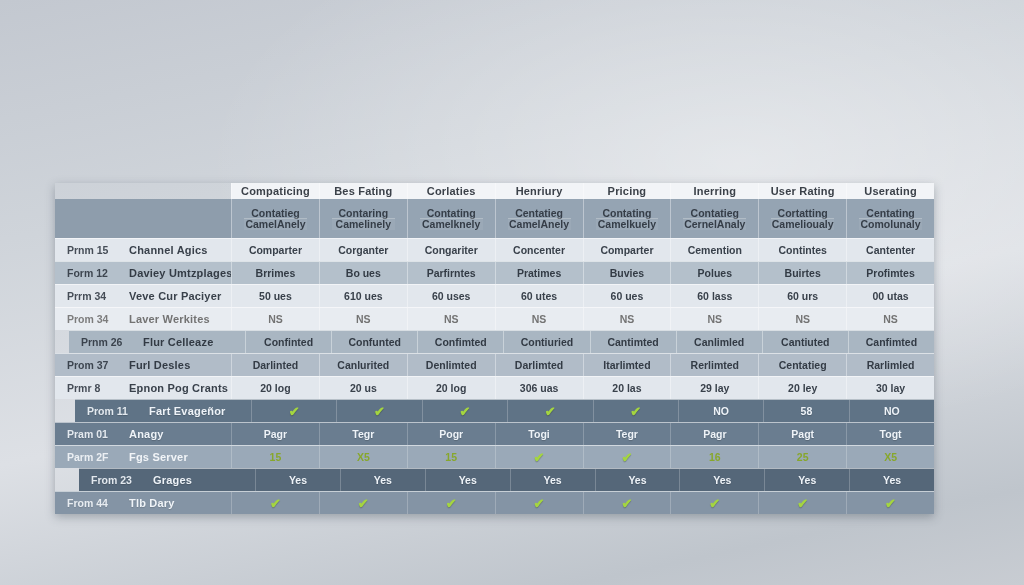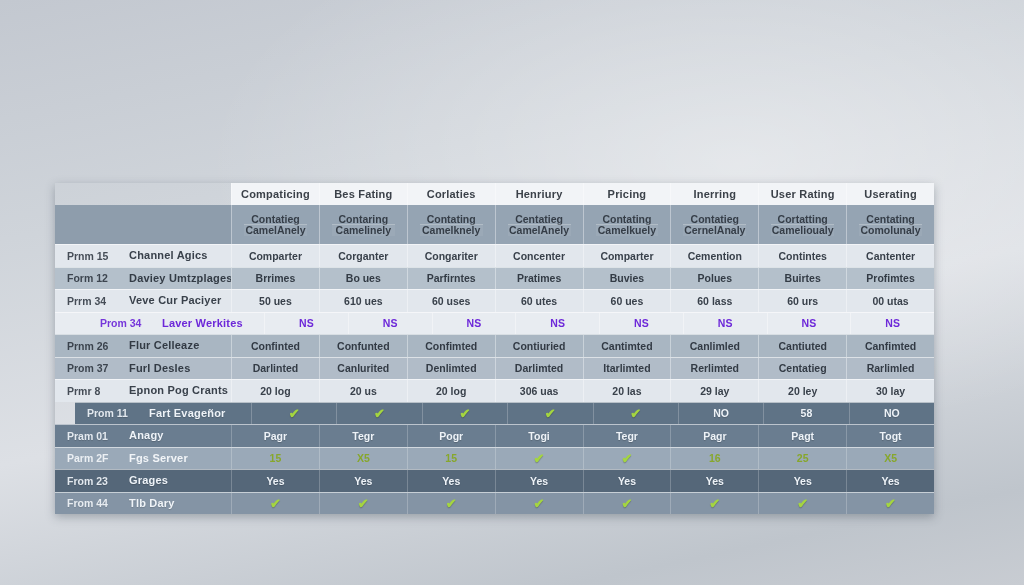--- a/index.html
+++ b/index.html
@@ -9,21 +9,21 @@
     background:
       radial-gradient(ellipse 820px 420px at 72% 28%, rgba(255,255,255,0.40), rgba(255,255,255,0) 65%),
       linear-gradient(168deg,#c3c8d0 0%,#cfd4da 30%,#dde0e5 58%,#bfc5cc 88%,#c8ccd2 100%);
   }
   .cmp-table{
     position:absolute;left:55px;top:183px;width:879px;height:331px;
     display:flex;flex-direction:column;
     box-shadow:0 3px 9px rgba(55,65,78,0.35);
   }
   .grid-row{display:grid;grid-template-columns:176px repeat(8,1fr);}
-  .header-row{height:22px;}
+  .header-row{height:16px;}
   .subheader-row{height:39px;}
   .tbody{flex:1;display:flex;flex-direction:column;}
   .trow{flex:1;border-top:1px solid rgba(255,255,255,0.55);}
   .cell{
     display:flex;align-items:center;justify-content:center;
     font-size:10.5px;line-height:1;overflow:hidden;white-space:nowrap;
     border-left:1px solid rgba(255,255,255,0.38);
   }
   .cell:first-child{border-left:none;}
   .hcell{background:#f2f4f7;color:#3b4149;font-weight:bold;font-size:11px;letter-spacing:0.2px;}
@@ -33,27 +33,27 @@
   .sline{flex:1;width:100%;display:flex;align-items:center;justify-content:center;}
   .sline.l2{border-top:1px solid rgba(255,255,255,0.22);background:rgba(255,255,255,0.06);}
   .label-cell{justify-content:flex-start;padding-left:12px;}
   .rid{width:62px;font-weight:600;font-size:10.5px;opacity:0.92;flex:none;}
   .rname{font-weight:bold;font-size:11px;letter-spacing:0.2px;}
   .dcell{font-weight:600;color:inherit;}
   .green{color:var(--green-val,#87a72c);font-weight:bold;}
   .check{color:var(--check,#a4d540);font-size:13px;font-weight:bold;text-shadow:0 1px 1px rgba(0,0,0,0.25);}
   
   .theme-light   {background:#e2e7ed;color:#39414b;}
-  .theme-lighter {background:#e8ecf1;color:#6d28d9;padding-left:33px;}
+  .theme-lighter {background:#e8ecf1;color:#737373;}
   .theme-medium  {background:#b4c0cb;color:#333b45;}
-  .theme-medium2 {background:#a9b6c2;color:#323a44;}
+  .theme-medium2 {background:#a9b6c2;color:#323a44;margin-left:14px;}
   .theme-medium3 {background:#b1bcc8;color:#333b45;}
   .theme-dark1   {background:#5f7386;color:#eef3f8;text-shadow:0 1px 1px rgba(0,0,0,0.18);margin-left:20px;}
   .theme-dark2   {background:#6a7d90;color:#eef3f8;text-shadow:0 1px 1px rgba(0,0,0,0.18);}
-  .theme-dark3   {background:#556779;color:#eef3f8;text-shadow:0 1px 1px rgba(0,0,0,0.18);}
+  .theme-dark3   {background:#556779;color:#eef3f8;text-shadow:0 1px 1px rgba(0,0,0,0.18);margin-left:24px;}
   .theme-midslate{background:#9aa9b8;color:#f2f5f8;}
   .theme-midslate2{background:#8494a5;color:#f0f4f8;text-shadow:0 1px 1px rgba(0,0,0,0.15);}
   .theme-dark1 .cell,.theme-dark2 .cell,.theme-dark3 .cell,
   .theme-midslate .cell,.theme-midslate2 .cell{border-left-color:rgba(255,255,255,0.22);}
 </style>
 </head>
 <body>
 
 <div class="screen">
   <div class="cmp-table">

